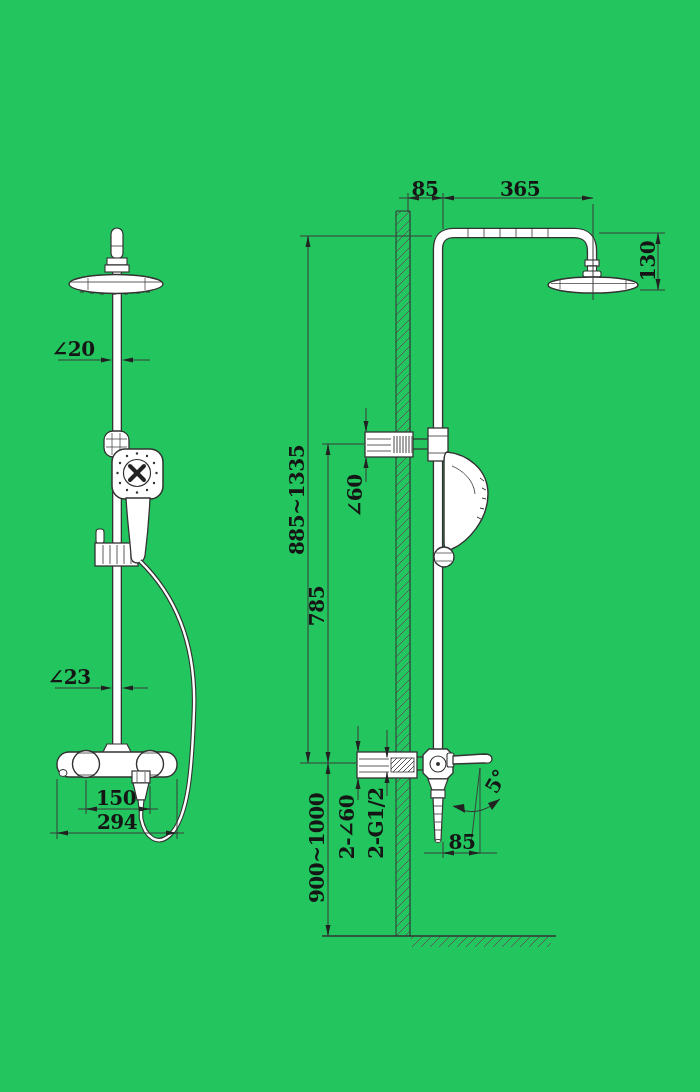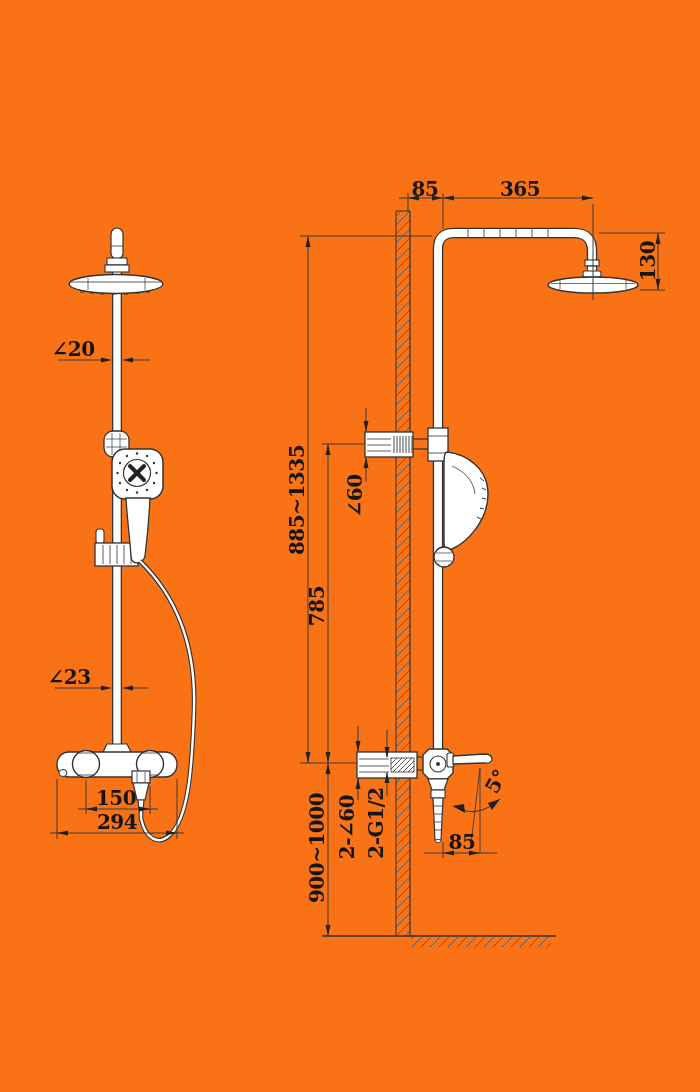--- a/index.html
+++ b/index.html
@@ -1,16 +1,16 @@
 <!DOCTYPE html>
 <html><head>
 <meta charset="utf-8">
 <style>
   html,body{margin:0;padding:0;background:#ffffff;}
-  .stage{width:700px;height:1092px;position:relative;background:#f97316;}
+  .stage{width:700px;height:1092px;position:relative;background:#22c55e;}
   text.dim{
     font-family:"DejaVu Serif","Liberation Serif",serif;
     font-weight:700;font-size:20px;fill:#151515;letter-spacing:-0.5px;
   }
   .thin{stroke:#3a3a3a;stroke-width:1;fill:none}
   .edge{stroke:#333;fill:none}
 </style>
 </head>
 <body>
 

